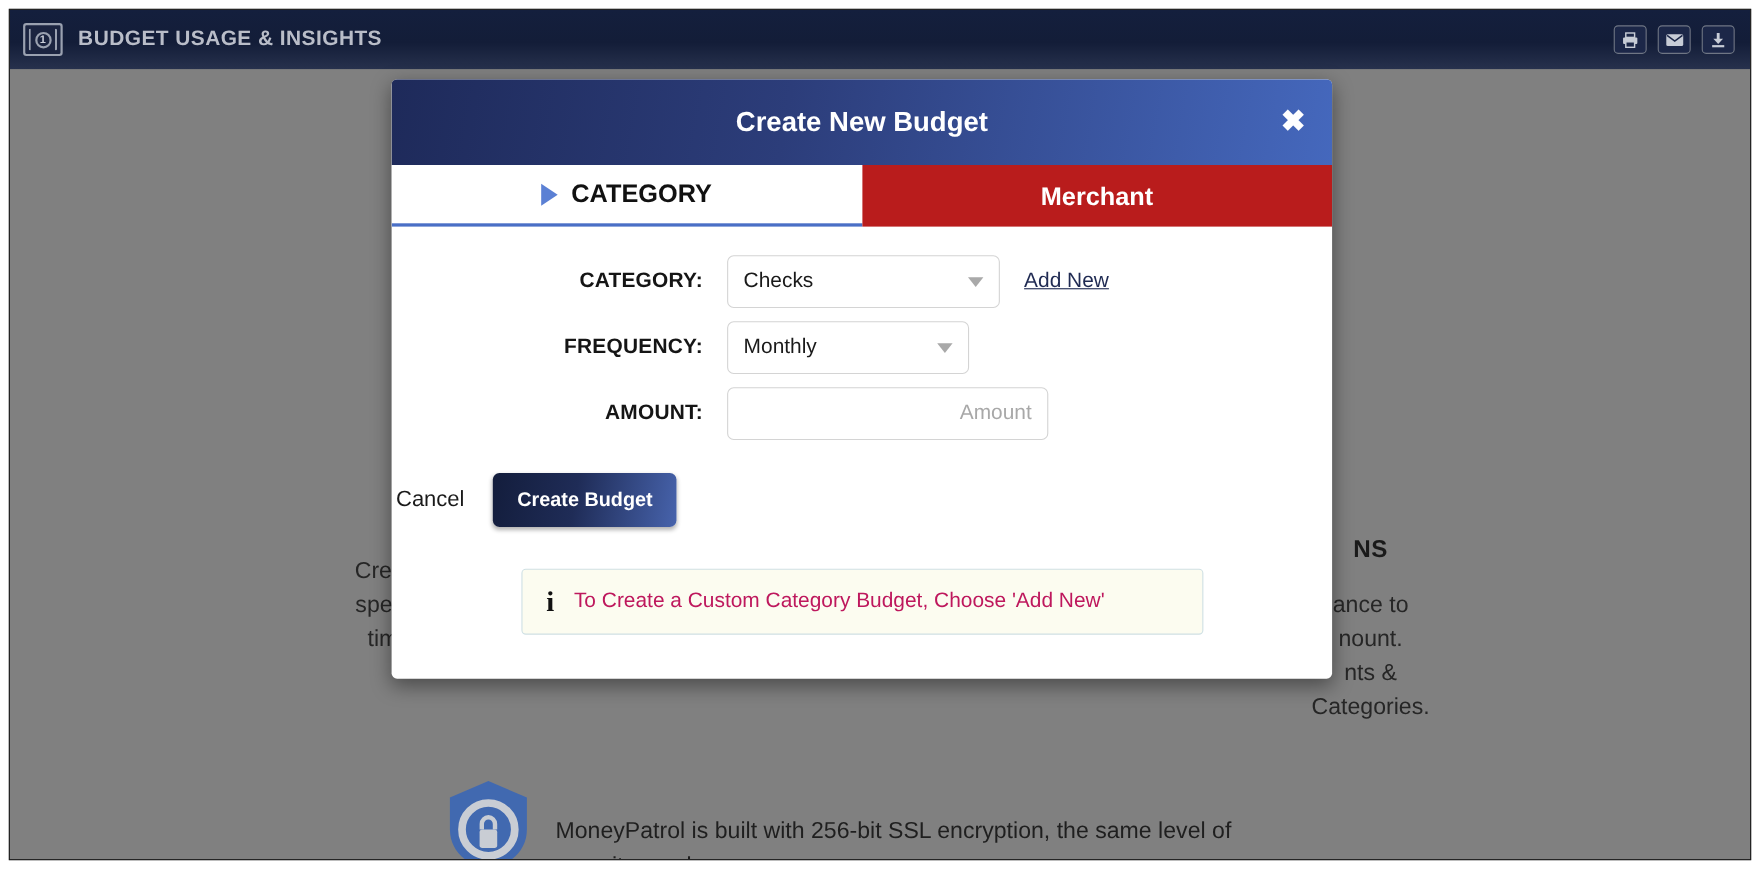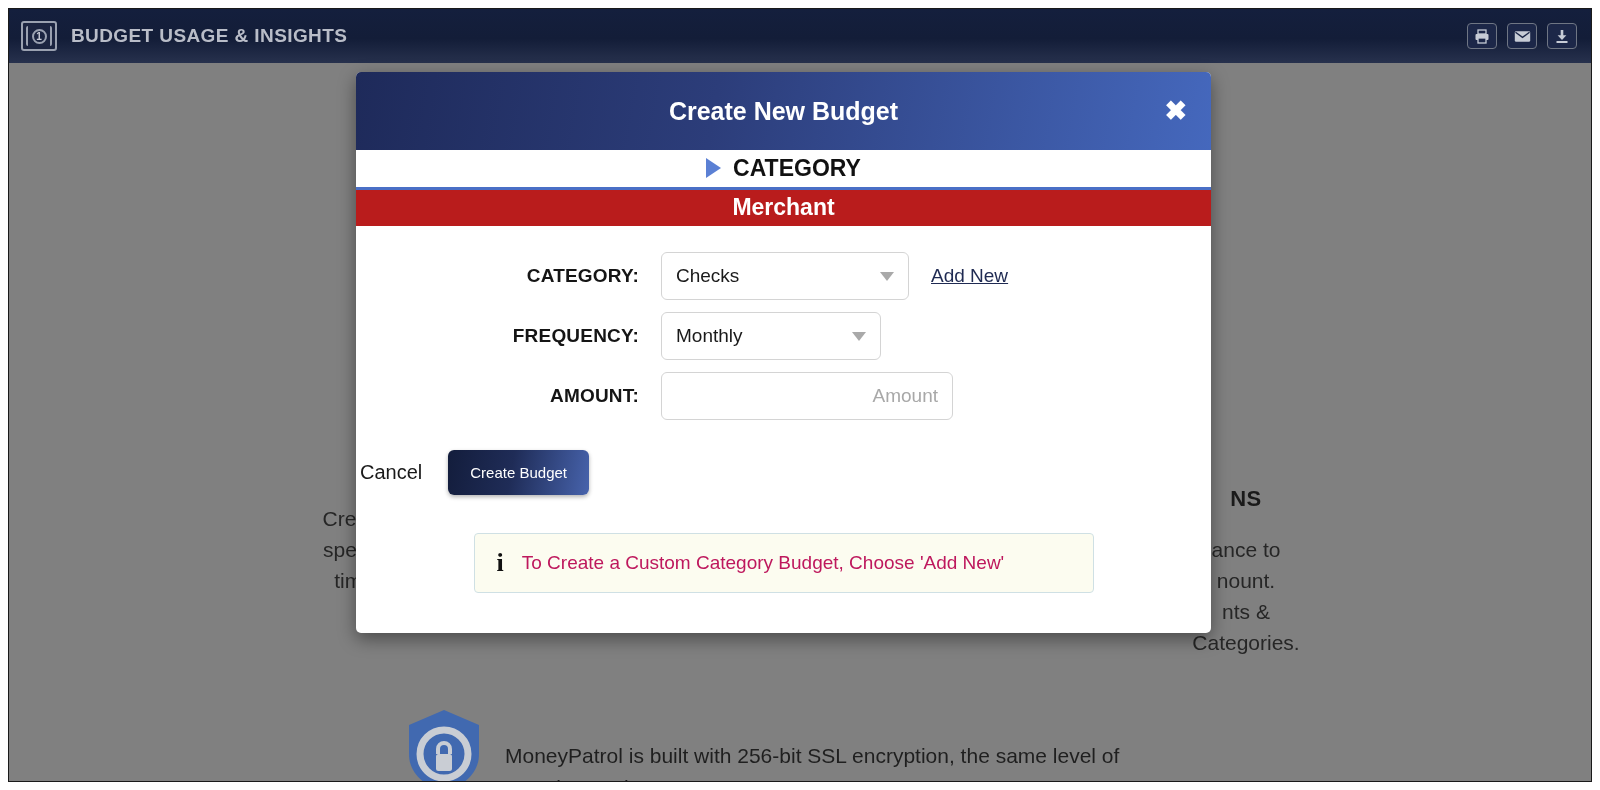--- a/index.html
+++ b/index.html
@@ -211,22 +211,21 @@
     font-weight: bold;
     line-height: 1;
     cursor: pointer;
     background: none;
     border: none;
     font-family: "Liberation Sans", sans-serif;
   }
 
   .tabs {
     display: flex;
-    height: 76px;
-    flex-direction: column;
+    height: 56px;
   }
 
   .tab {
     flex: 1;
     display: flex;
     align-items: center;
     justify-content: center;
     gap: 12px;
     cursor: pointer;
     font-size: 23px;
@@ -338,22 +337,22 @@
     cursor: pointer;
     font-family: "Liberation Sans", sans-serif;
     padding: 8px 4px;
   }
 
   .btn-create {
     background: linear-gradient(100deg, #131d3c 0%, #1f2c57 45%, #4763ac 100%);
     border: none;
     border-radius: 6px;
     color: #ffffff;
-    font-size: 15px;
-    font-weight: normal;
+    font-size: 18px;
+    font-weight: bold;
     padding: 14px 22px;
     cursor: pointer;
     font-family: "Liberation Sans", sans-serif;
     box-shadow: 0 2px 4px rgba(0,0,0,0.3);
   }
 
   .info-banner {
     margin: 38px auto 0 auto;
     width: 620px;
     min-height: 60px;

